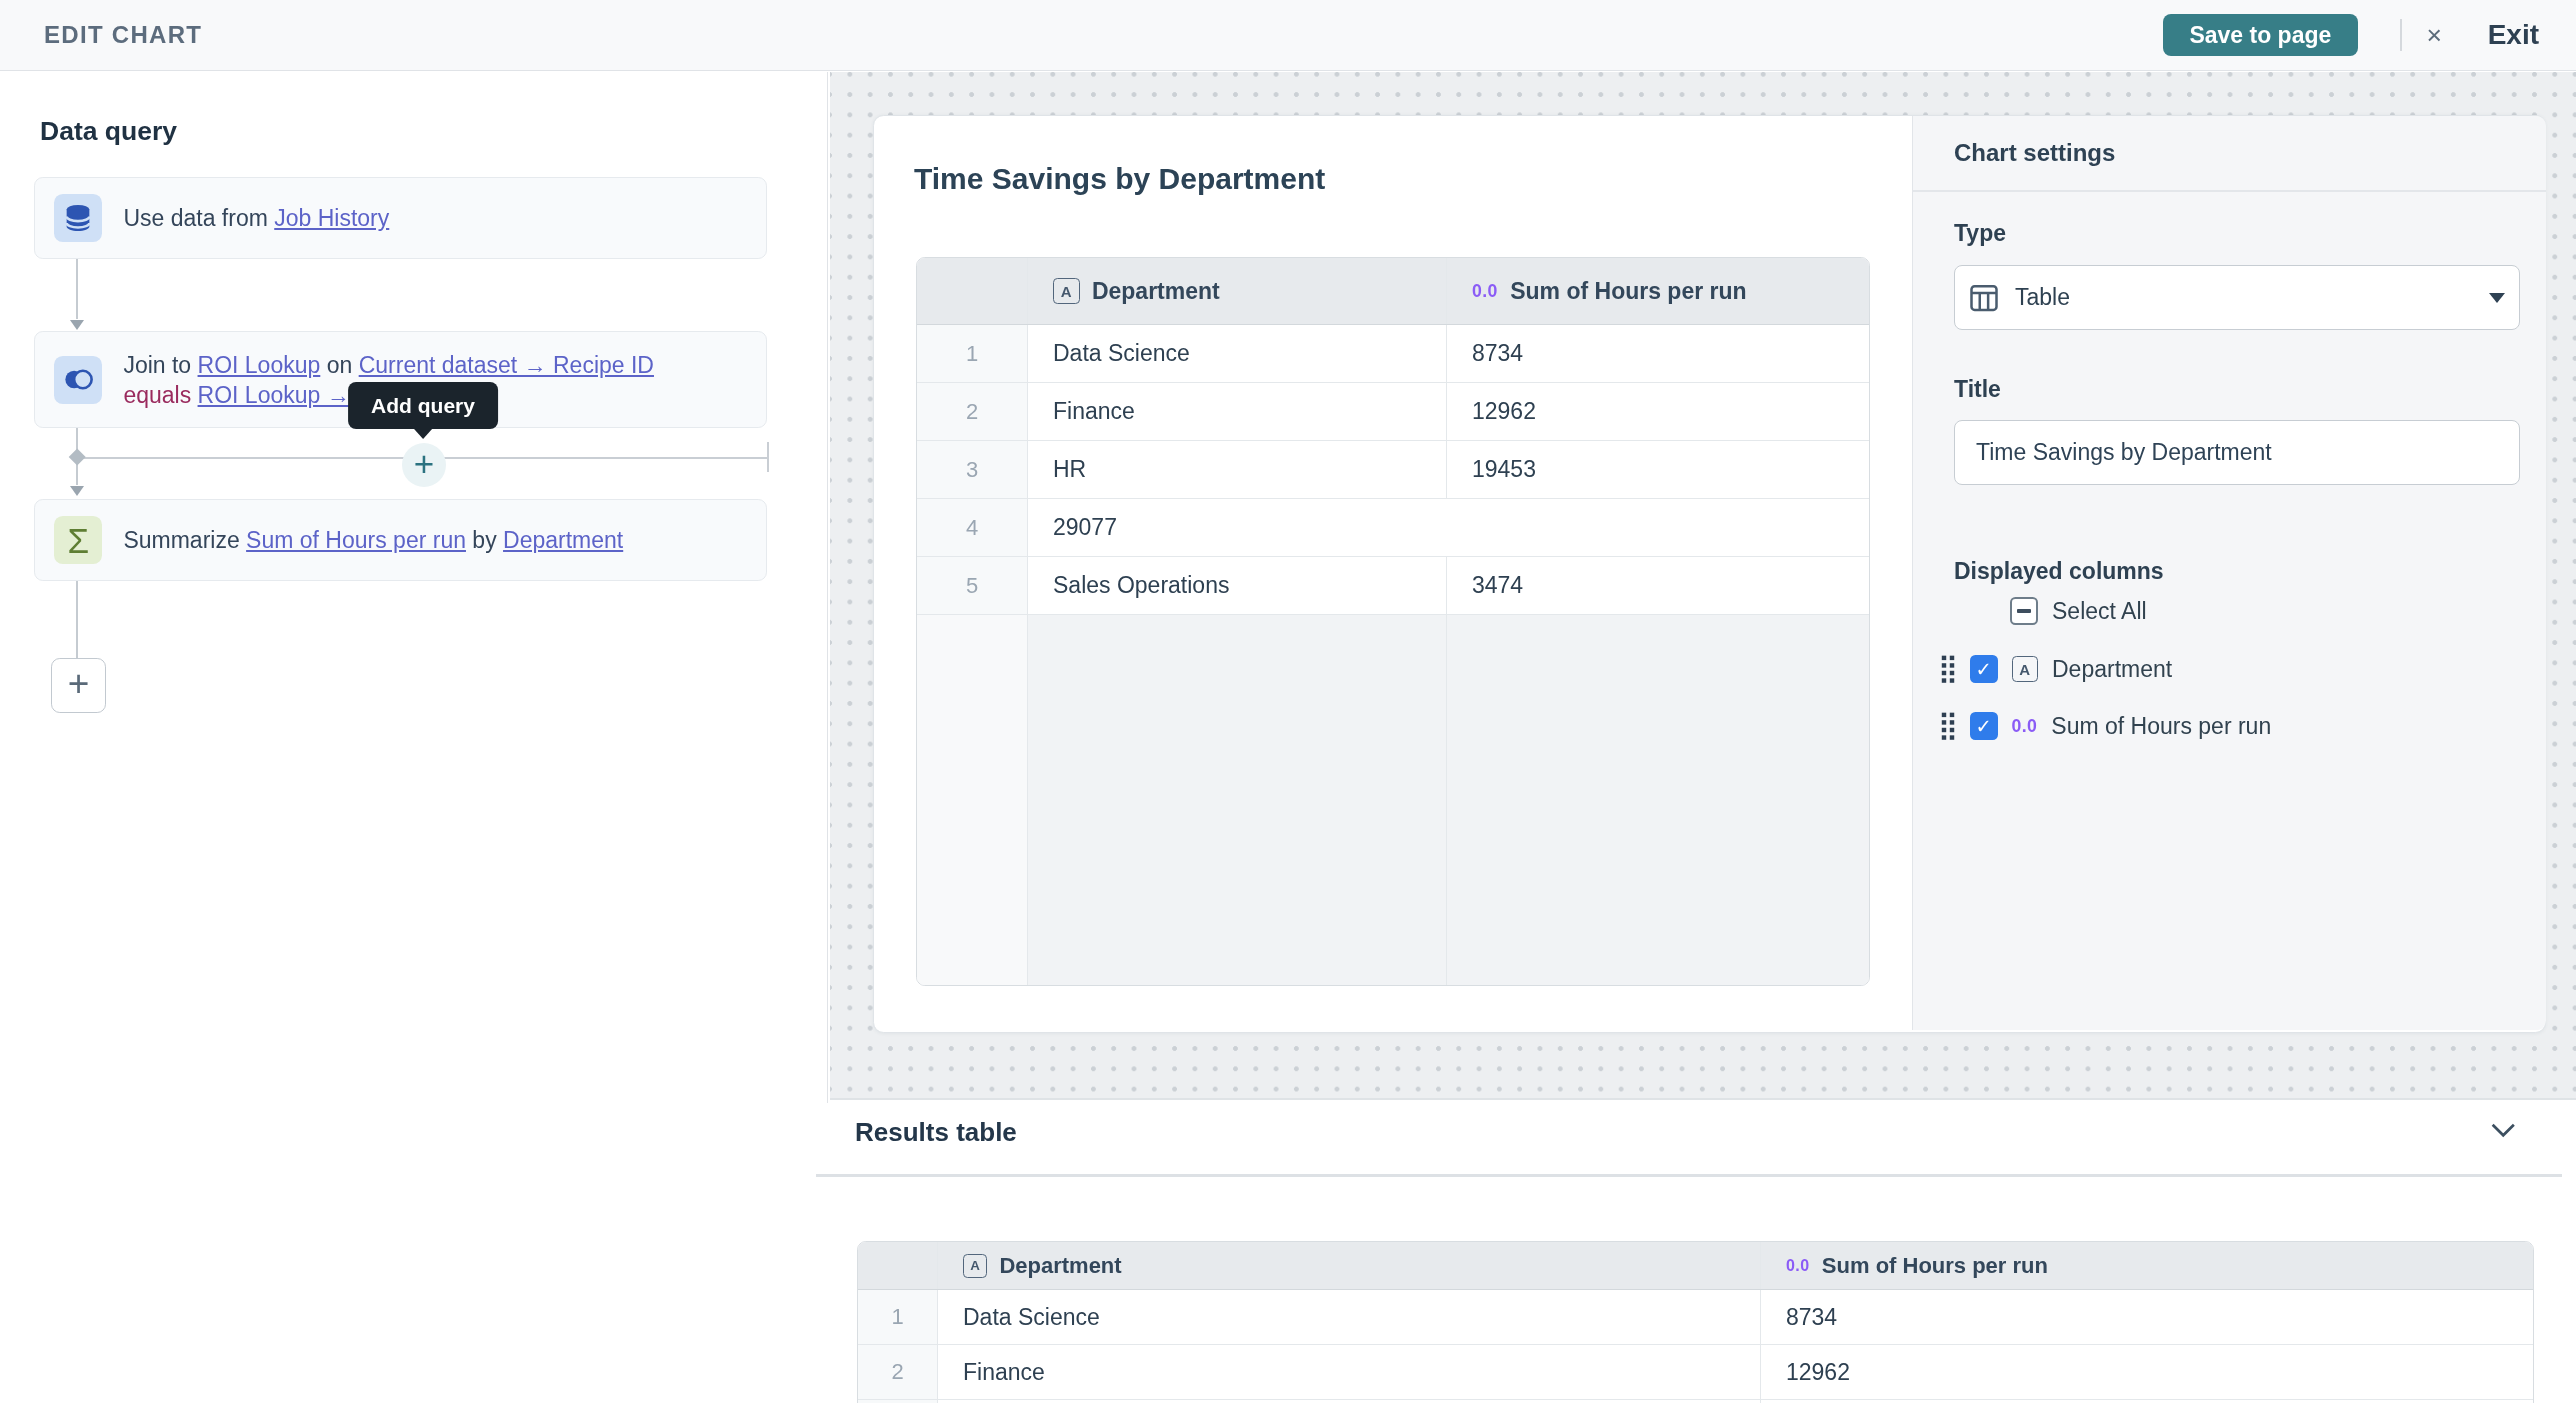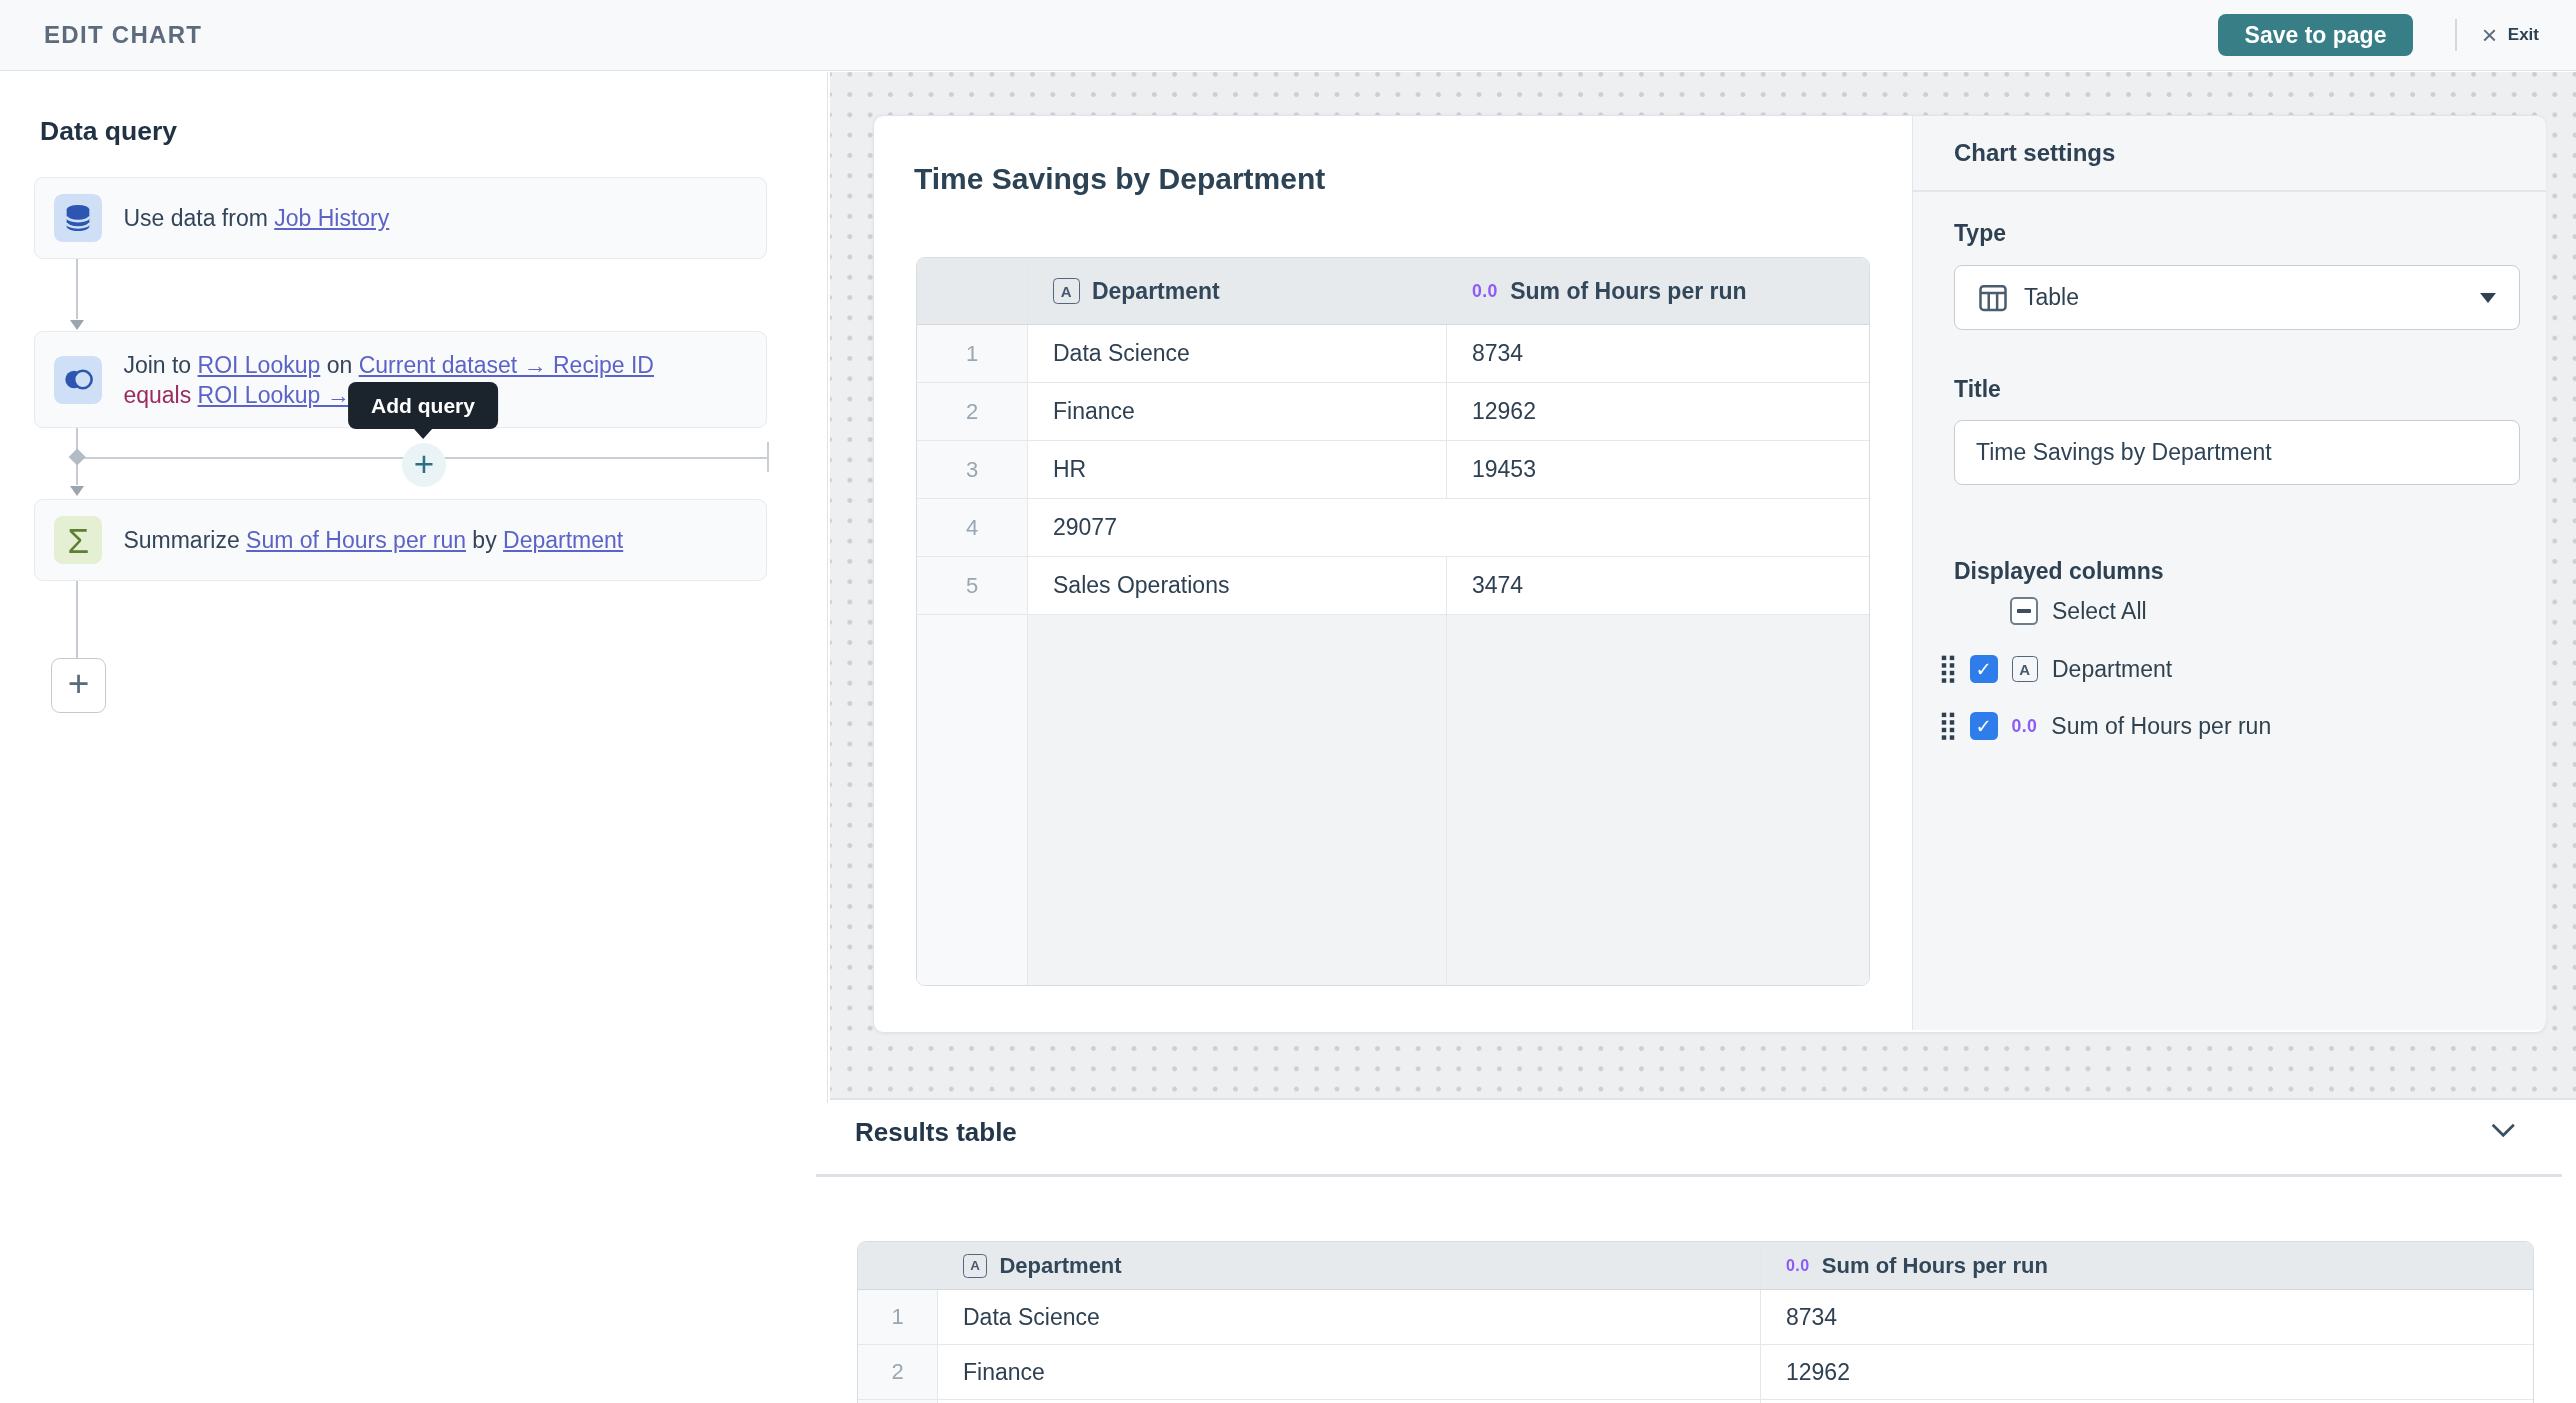--- a/index.html
+++ b/index.html
@@ -12,21 +12,21 @@
             border-bottom:1.8px solid #e0e3e7; display:flex; align-items:center; padding:0 37px 0 44px; }
   .topbar-title { font-size:24px; font-weight:700; letter-spacing:1.3px; color:#5c6c7d; }
   .topbar-spacer { flex:1; }
   .save-btn { height:42px; padding:0 26.5px; background:#377e87; border:none; border-radius:8px;
               color:#ffffff; font-size:23px; font-weight:700; display:flex; align-items:center; cursor:pointer;
               font-family:inherit; }
   .topbar-divider { width:1.8px; height:32px; background:#d5d9dd; margin:0 25px 0 42px; }
   .exit-btn { display:flex; align-items:center; gap:10.6px; background:none; border:none; cursor:pointer;
               font-family:inherit; }
   .exit-x { font-size:26.5px; color:#5c6c7b; line-height:1; }
-  .exit-label { font-size:17px; font-weight:700; color:#2e4152; }
+  .exit-label { font-size:28px; font-weight:700; color:#2e4152;margin-left:35px; }
 
   
   .left-panel { position:absolute; left:0; top:72px; width:828px; height:1331px; background:#ffffff;
                 border-right:1.8px solid #e0e3e7; }
   .panel-heading { position:absolute; left:40px; top:44px; font-size:26.5px; font-weight:700; color:#203243; }
 
   .qcard { position:absolute; left:34px; width:733px; background:#f8fafc; border:1.8px solid #e6eaee;
            border-radius:8.8px; display:flex; align-items:center; padding-left:19.4px; gap:21px; cursor:pointer; }
   .qcard-1 { top:105px; height:82px; }
   .qcard-2 { top:259px; height:97px; }
@@ -103,21 +103,21 @@
   .filler-val { flex:1; background:#f1f3f5; }
 
   
   .settings-panel { position:absolute; left:1038px; top:0; width:634px; height:914px; background:#f5f6f8;
                     border-left:1.8px solid #e2e5e9; border-radius:0 9.7px 9.7px 0; }
   .settings-heading { position:absolute; left:41px; top:23px; font-size:24px; font-weight:700; color:#2e4254; }
   .settings-divider { position:absolute; left:0; top:74px; width:100%; height:1.8px; background:#e3e6ea; }
   .field-label { position:absolute; left:41px; font-size:23px; font-weight:700; color:#2e4152; }
   .select-box { position:absolute; left:41px; top:149px; width:566px; height:65px; background:#ffffff;
                 border:1.8px solid #c7cdd3; border-radius:8px; display:flex; align-items:center;
-                padding:0 23px; gap:16px; cursor:pointer; }
+                padding:0 14px; gap:16px; cursor:pointer; }
   .select-box .lbl { font-size:23px; color:#2e4151; flex:1; }
   .caret-down { width:0; height:0; border-left:8.8px solid transparent; border-right:8.8px solid transparent;
                 border-top:10.6px solid #2f4254; }
   .text-input { position:absolute; left:41px; top:304px; width:566px; height:65px; background:#ffffff;
                 border:1.8px solid #c7cdd3; border-radius:8px; padding:0 21px; font-size:23px; color:#2f4356;
                 font-family:inherit; }
 
   .col-row { position:absolute; display:flex; align-items:center; gap:14px; }
   .checkbox { width:28px; height:28px; border-radius:5.3px; flex:none; display:flex; align-items:center;
               justify-content:center; cursor:pointer; }

